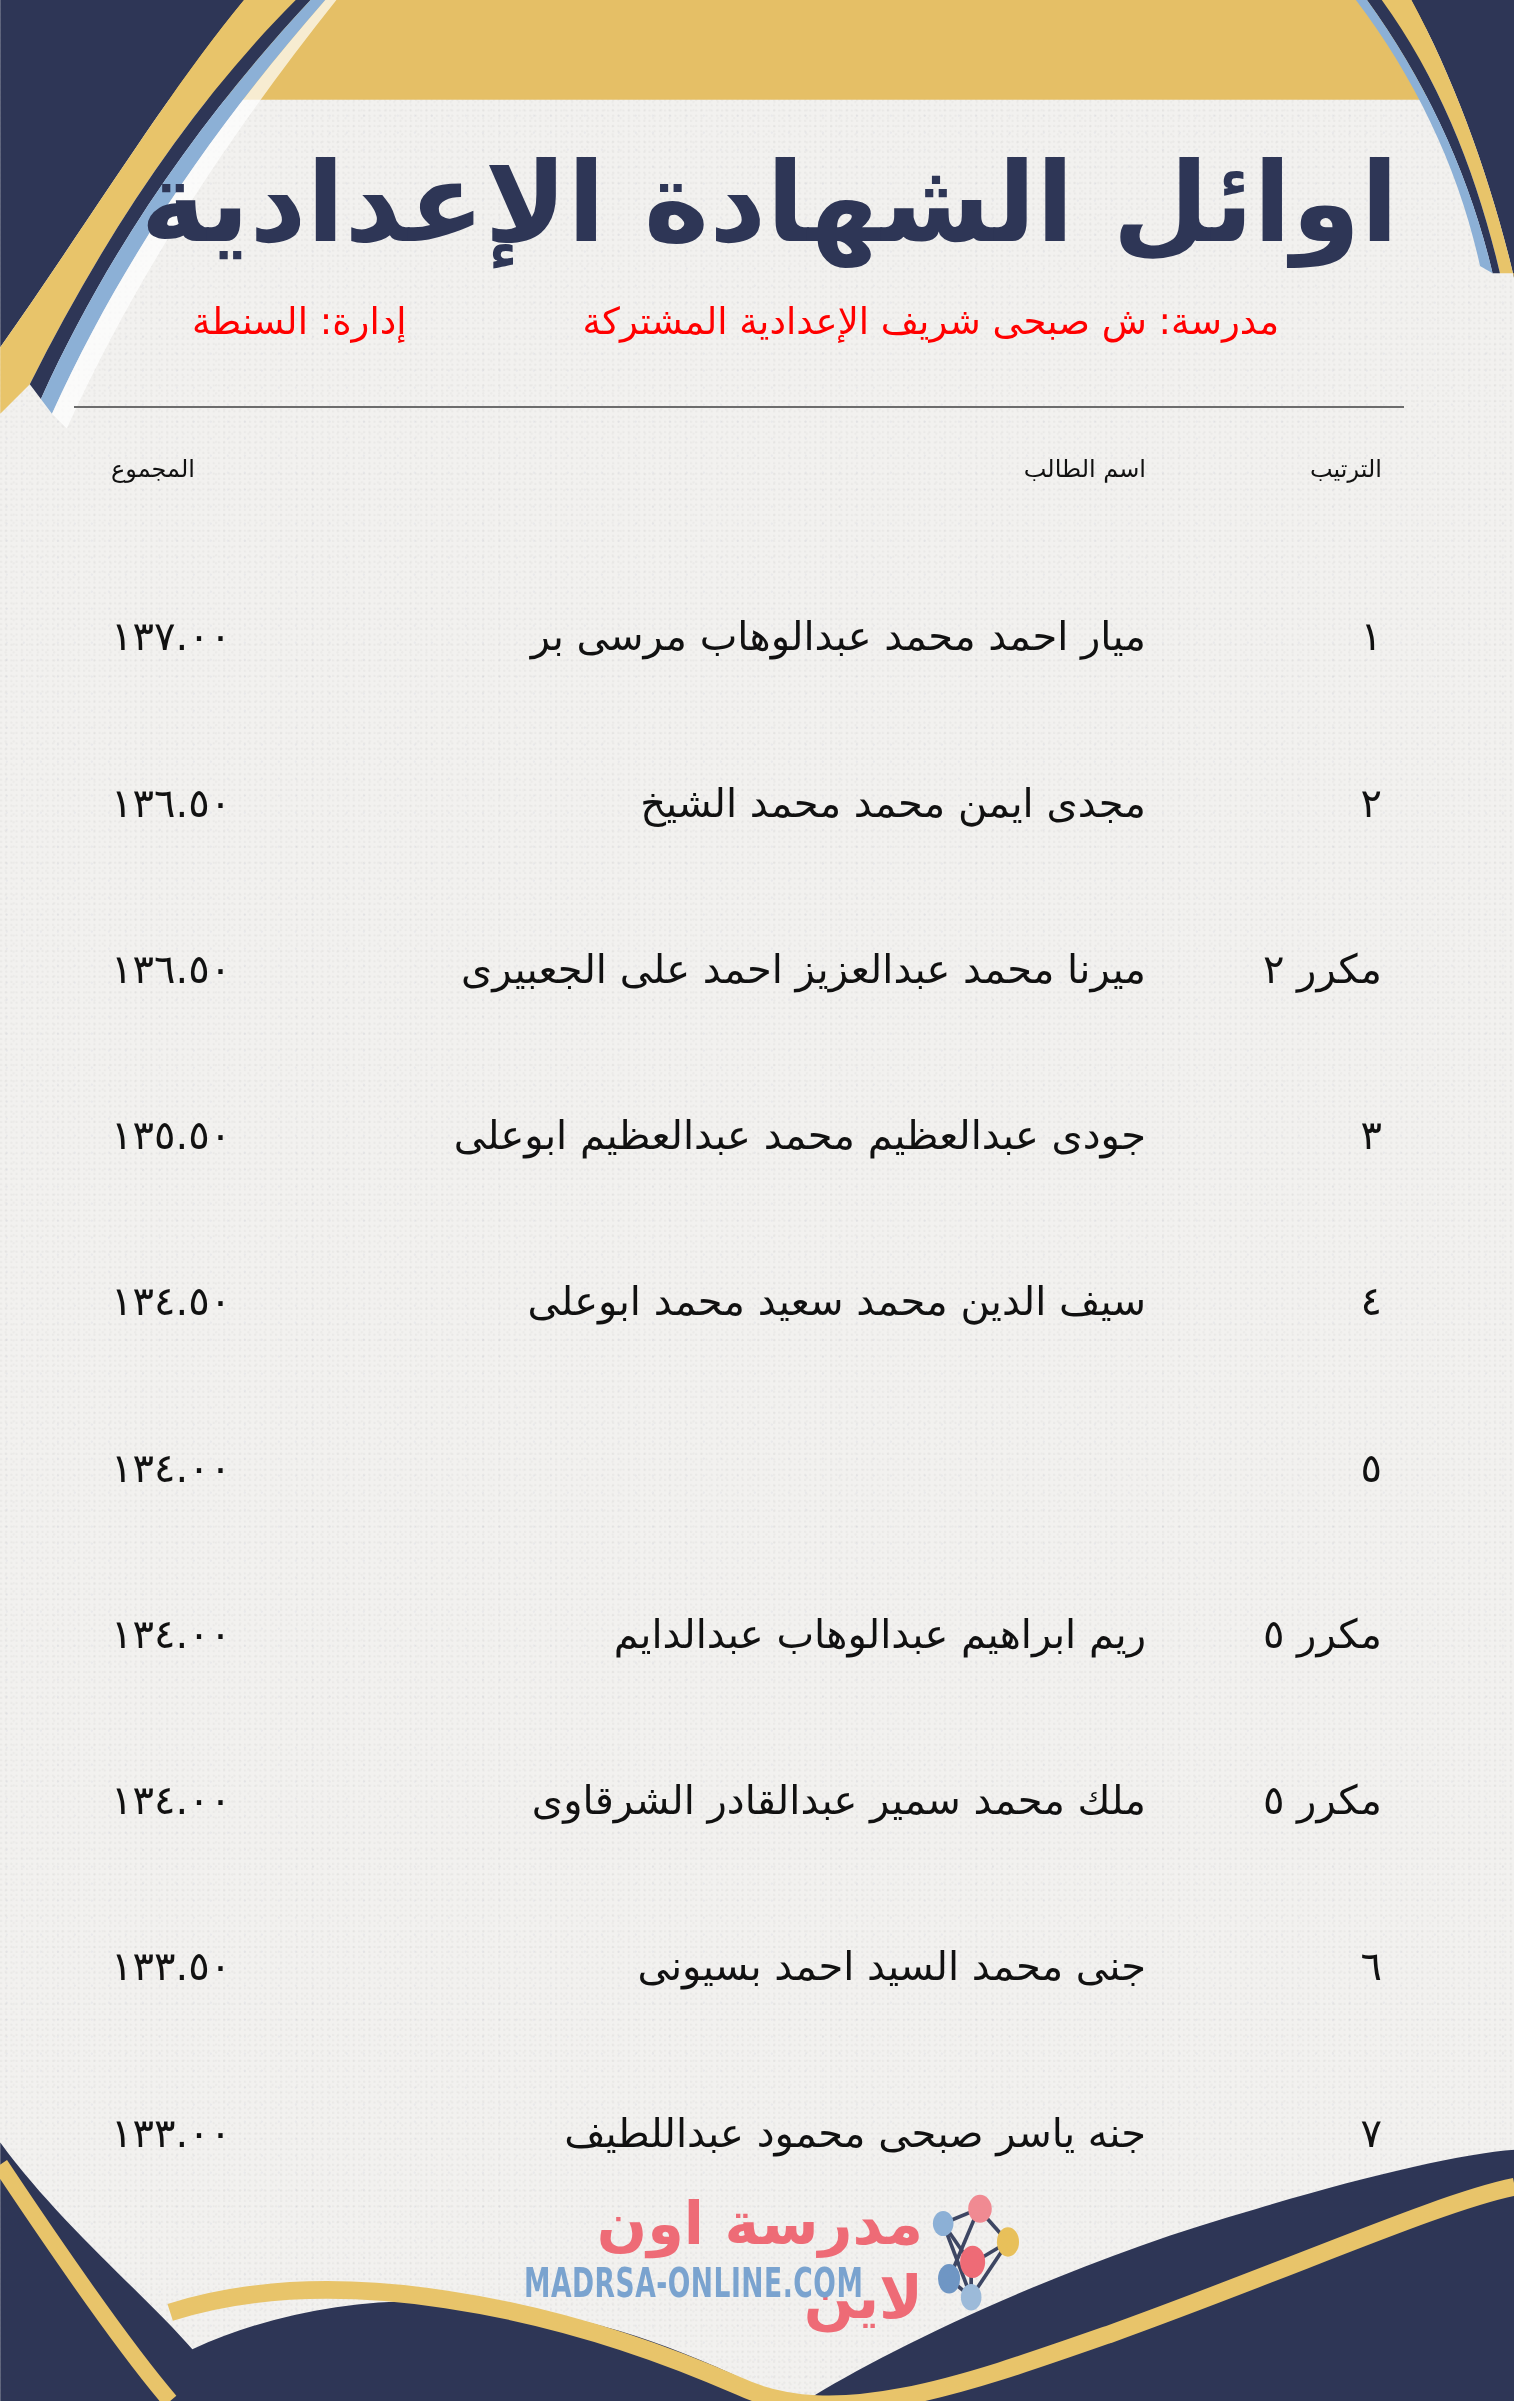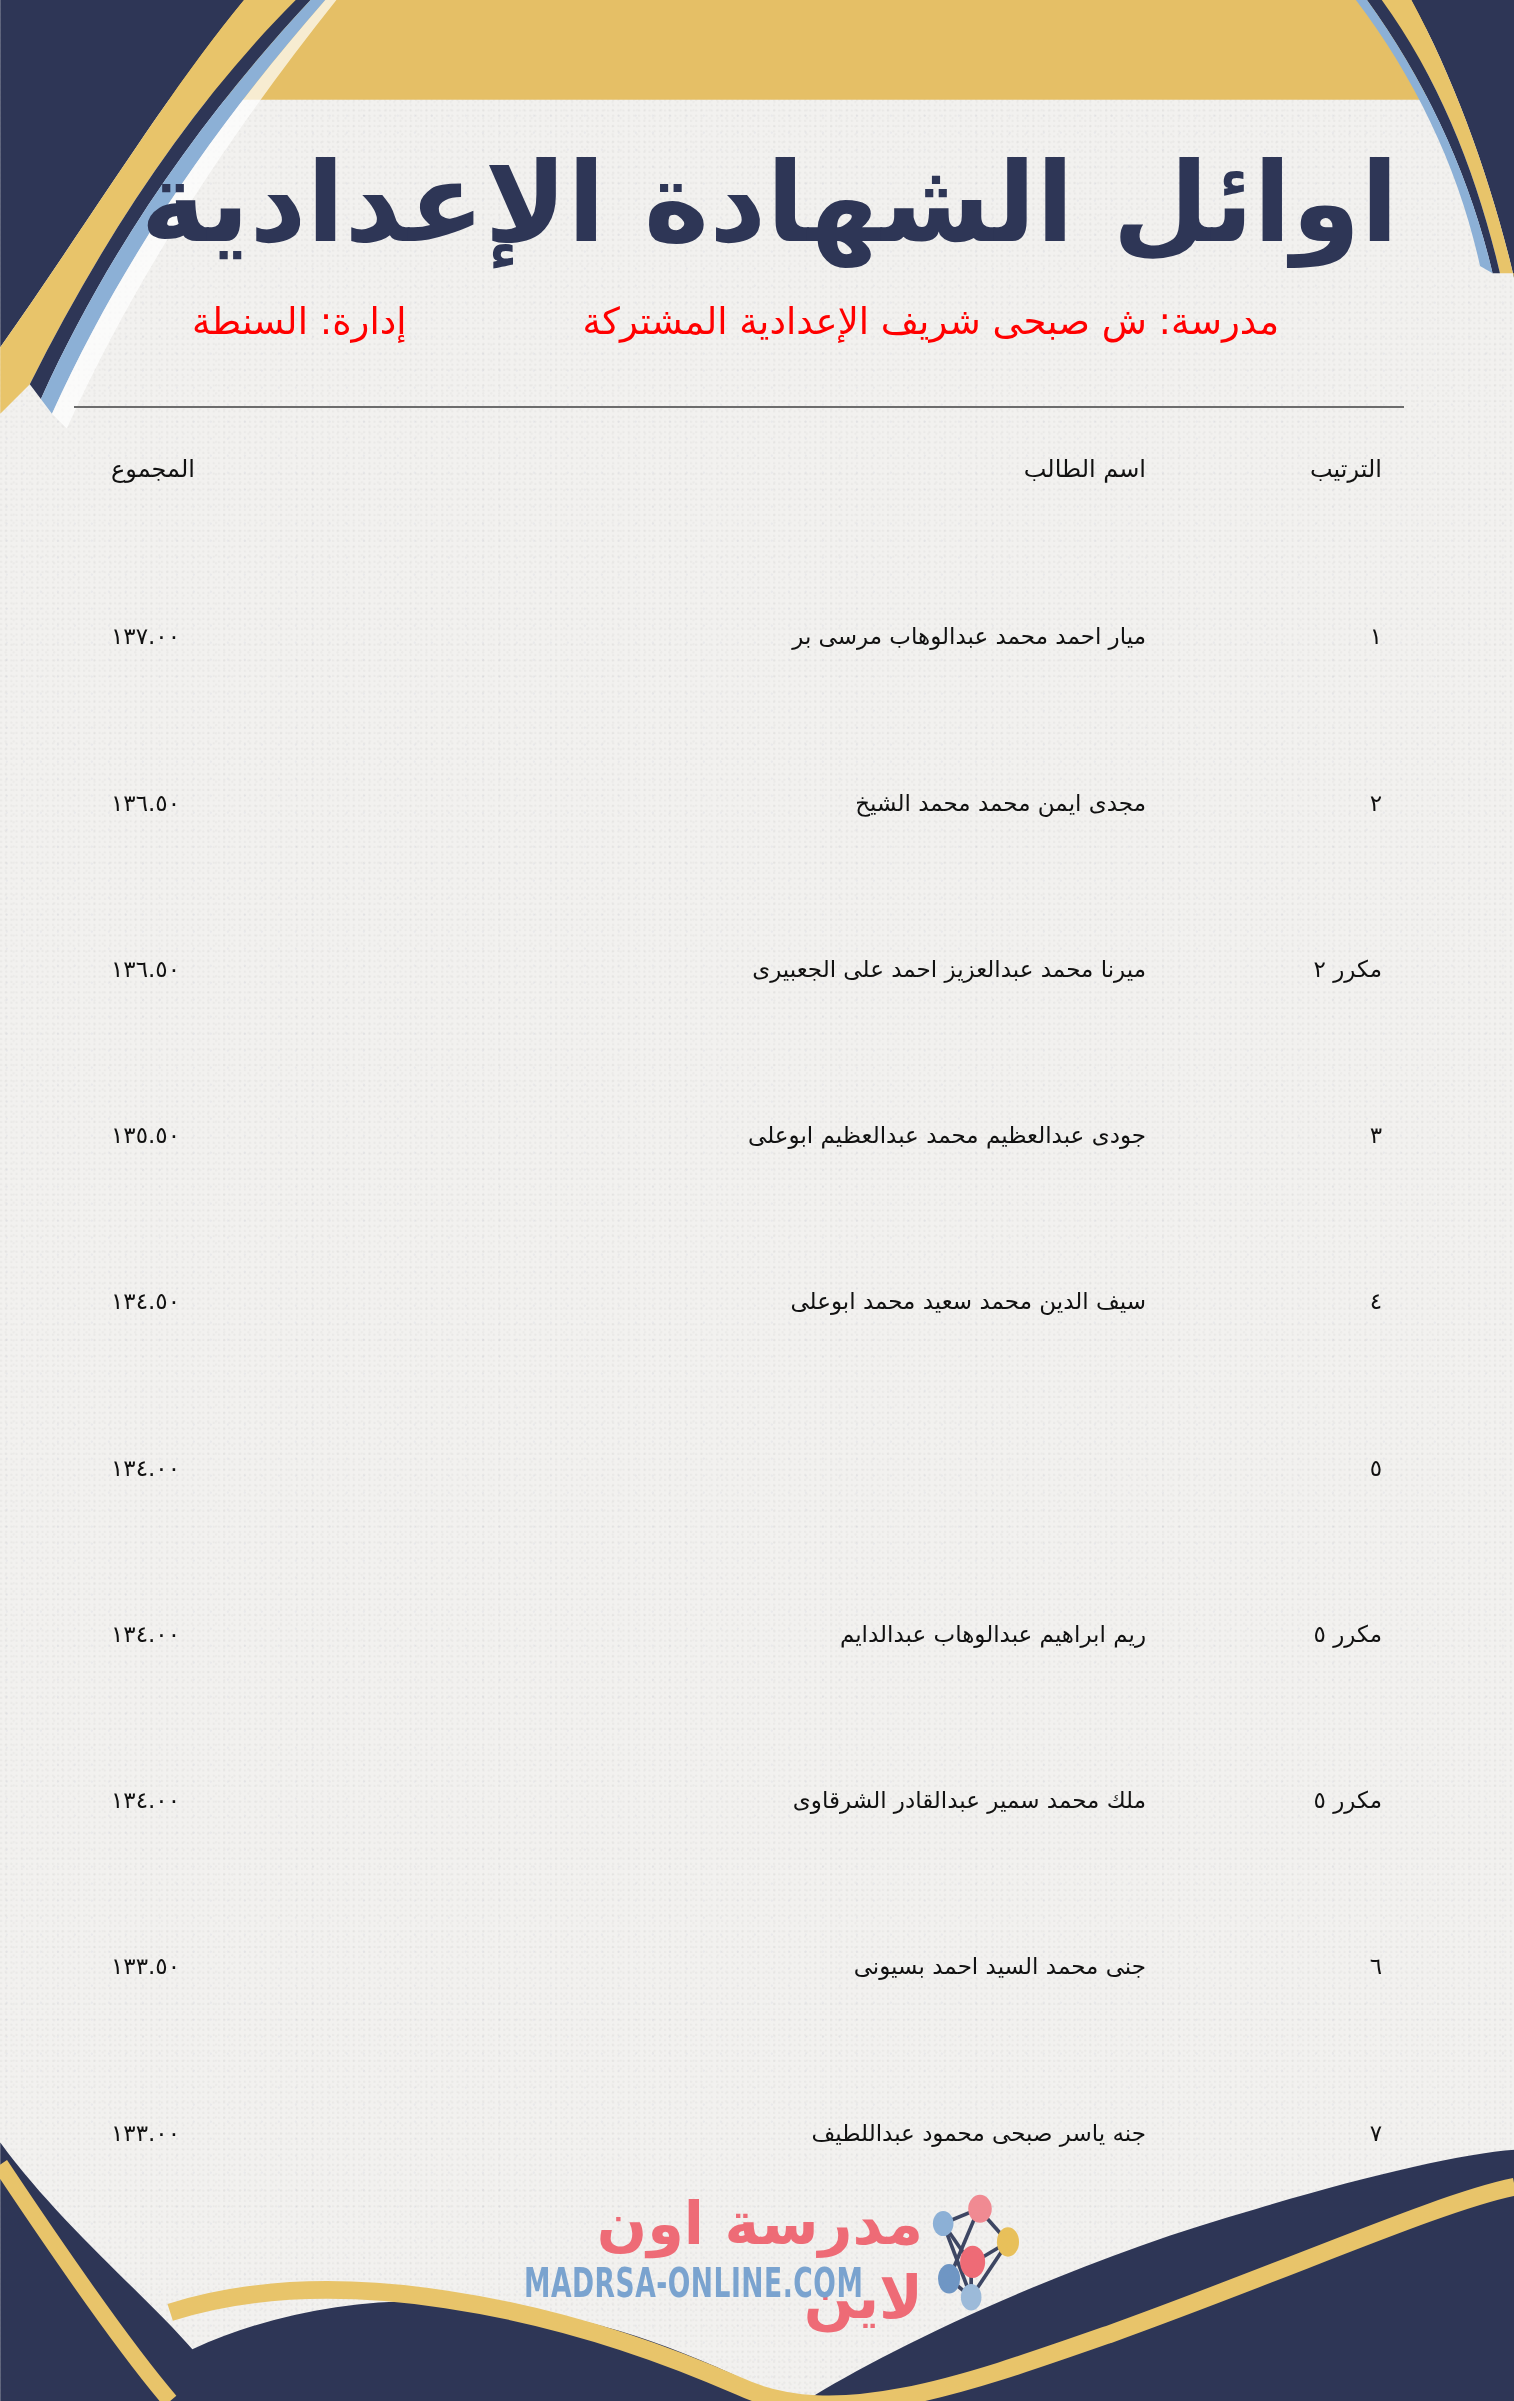--- a/index.html
+++ b/index.html
@@ -30,21 +30,21 @@
     direction: rtl; display: flex; justify-content: space-between;
     font-family: "DejaVu Sans", sans-serif; font-size: 37px; color: #ff0000;
     line-height: 59px;
   }
   .divider {
     position: absolute; left: 74px; top: 406px; width: 1330px; height: 1.5px;
     background: #6c6c6c;
   }
   .table { position: absolute; left: 0; top: 0; width: 1515px; }
   .row { position: absolute; left: 0; width: 1515px; height: 74px; direction: rtl; }
-  .cell { position: absolute; top: 0; font-size: 23px; color: #111; line-height: 59px; white-space: nowrap; }
+  .cell { position: absolute; top: 0; font-size: 40px; color: #111; line-height: 59px; white-space: nowrap; }
   .rank { right: 133px; }
   .name { right: 369px; width: 517px; }
   .total { left: 111px; direction: ltr; font-family: "DejaVu Sans", sans-serif; }
   .head .cell { font-size: 24px; }
   .logo {
     position: absolute; left: 502px; top: 2187px; width: 517px; height: 126px;
   }
   .logo-ar {
     position: absolute; right: 96px; top: 0; direction: rtl;
     font-family: "DejaVu Sans", sans-serif; font-weight: bold; font-size: 59px; color: #ee6b76;

